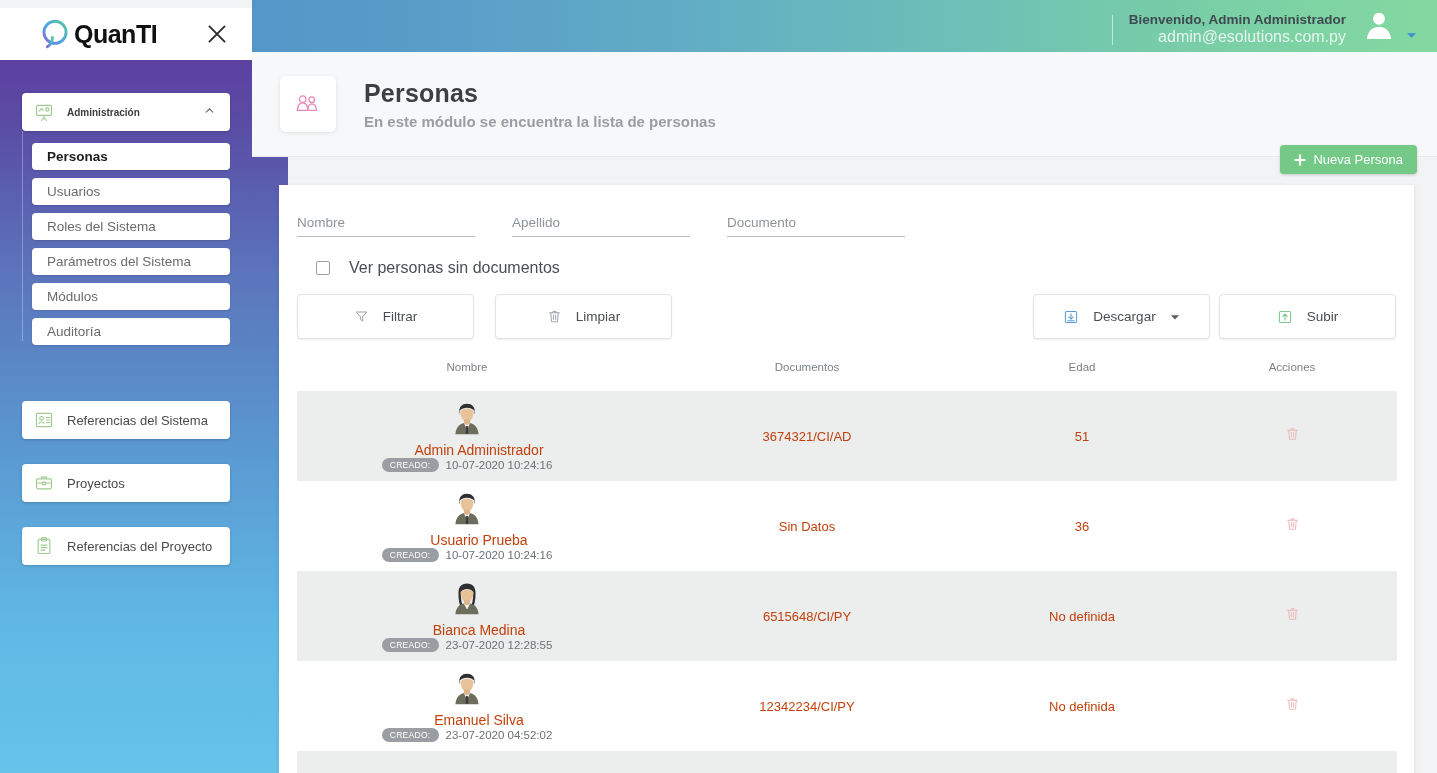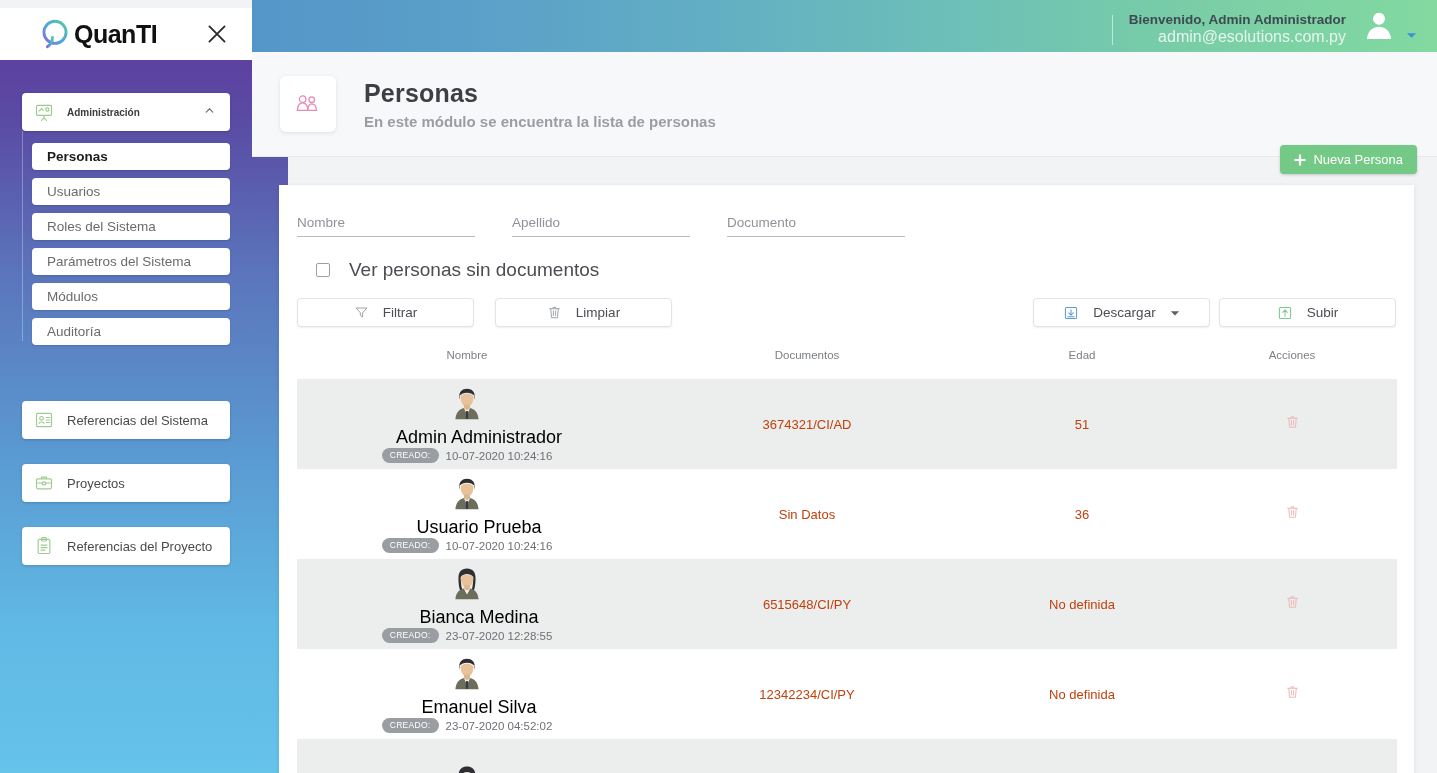--- a/index.html
+++ b/index.html
@@ -126,25 +126,25 @@
     font-size: 13.5px; color: #3a3a3a; padding: 0 0 6px 0; outline: none;
     background: transparent; font-family: "Liberation Sans", sans-serif;
   }
   .field input::placeholder { color: #8e9399; }
 
   .checkline { display: flex; align-items: center; margin-top: 22px; }
   .chk {
     width: 14px; height: 14px; border: 1.5px solid #9aa0a6; border-radius: 2px;
     background: #fff; cursor: pointer;
   }
-  .checkline span { font-size: 19px; color: #4a4d52; margin-left: 19px; }
+  .checkline span { font-size: 16px; color: #4a4d52; margin-left: 19px; }
 
   .btnrow { display: flex; align-items: center; margin-top: 17px; }
   .btn-outline {
-    height: 29px; background: #fff; border: 1px solid #e2e4e7; border-radius: 4px;
+    height: 45px; background: #fff; border: 1px solid #e2e4e7; border-radius: 4px;
     display: flex; align-items: center; justify-content: center; gap: 14px;
     font-size: 13.5px; color: #4a4d52; cursor: pointer;
     box-shadow: 0 1px 2px rgba(0,0,0,.07);
     font-family: "Liberation Sans", sans-serif;
   }
   .btn-filtrar { width: 177px; }
   .btn-limpiar { width: 177px; margin-left: 21px; }
   .btn-right { margin-left: auto; display: flex; }
   .btn-descargar { width: 177px; }
   .btn-subir { width: 177px; margin-left: 9px; }
@@ -155,21 +155,21 @@
     font-size: 11.5px; font-weight: normal; color: #7d8186; padding: 0 0 18px 0;
   }
   .col-nombre { width: 340px; }
   .col-docs   { width: 340px; }
   .col-edad   { width: 210px; }
   .col-acc    { width: 210px; }
   table.persons td { text-align: center; vertical-align: middle; }
   tr.row-alt td { background: #eceded; }
   tr.prow td { height: 90px; }
   .cell-name { display: flex; flex-direction: column; align-items: center; }
-  .pname { font-size: 18px; color: #000000; margin-top: 4px; margin-left: 24px; }
+  .pname { font-size: 14px; color: #c2410c; margin-top: 4px; margin-left: 24px; }
   .created { display: flex; align-items: center; margin-top: 0; }
   .badge {
     background: #9a9ea3; color: #fff; font-size: 8.5px; letter-spacing: .3px;
     border-radius: 9px; padding: 3px 8px; line-height: 1;
   }
   .created-date { font-size: 11.5px; color: #6c7075; margin-left: 7px; }
   .cell-doc, .cell-age { font-size: 13px; color: #c2410c; margin-top: 46px; }
   .trash-btn { cursor: pointer; display: inline-flex; }
   .avatar-img { width: 38px; height: 38px; display: block; }
 </style>

